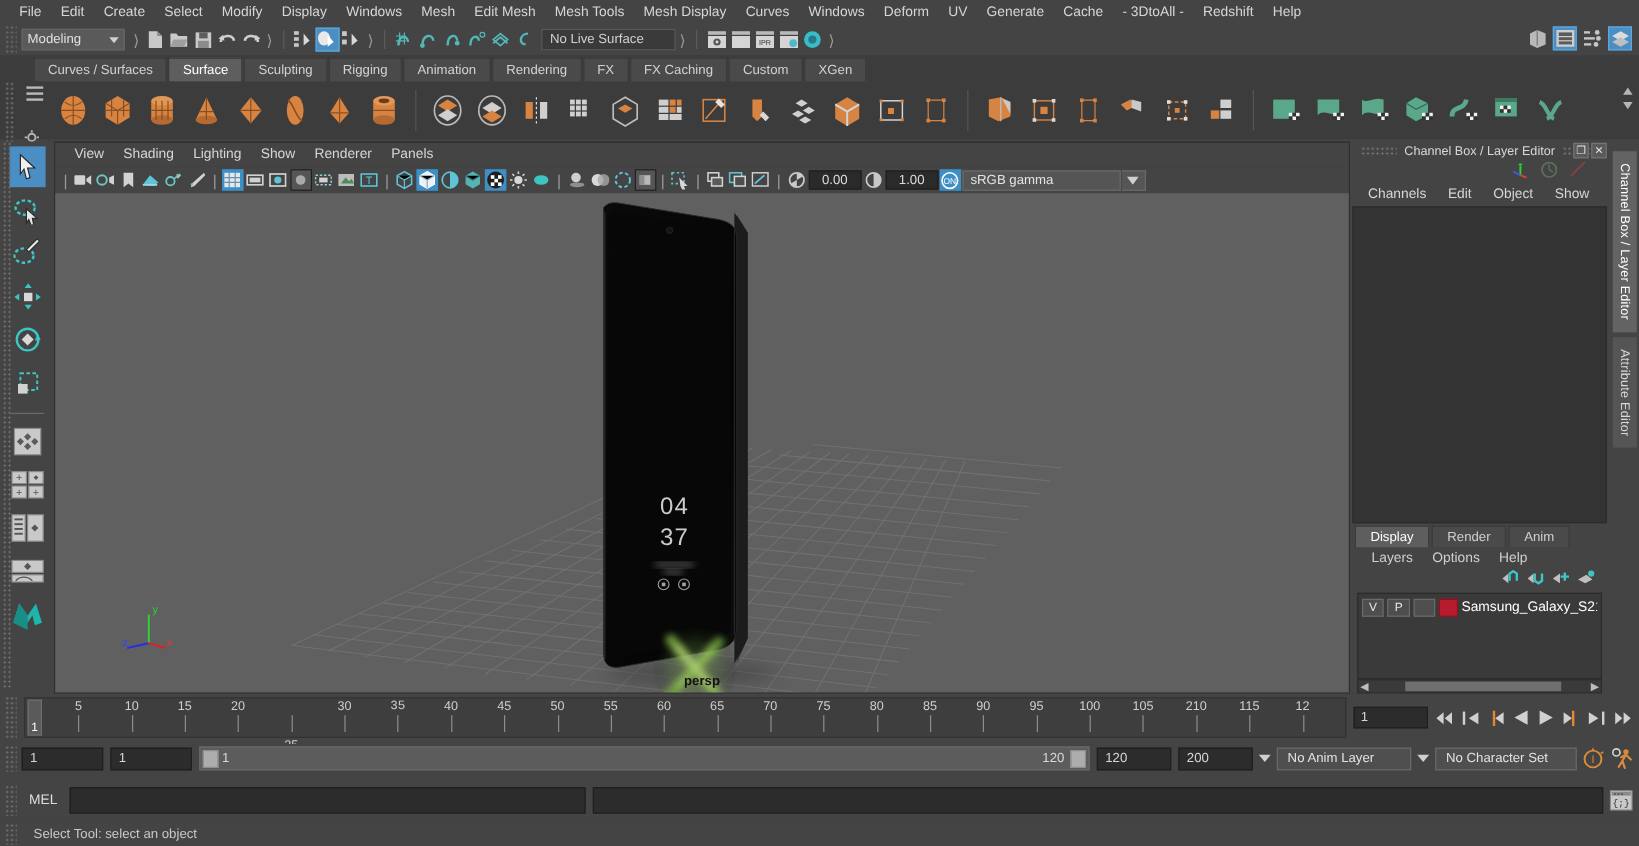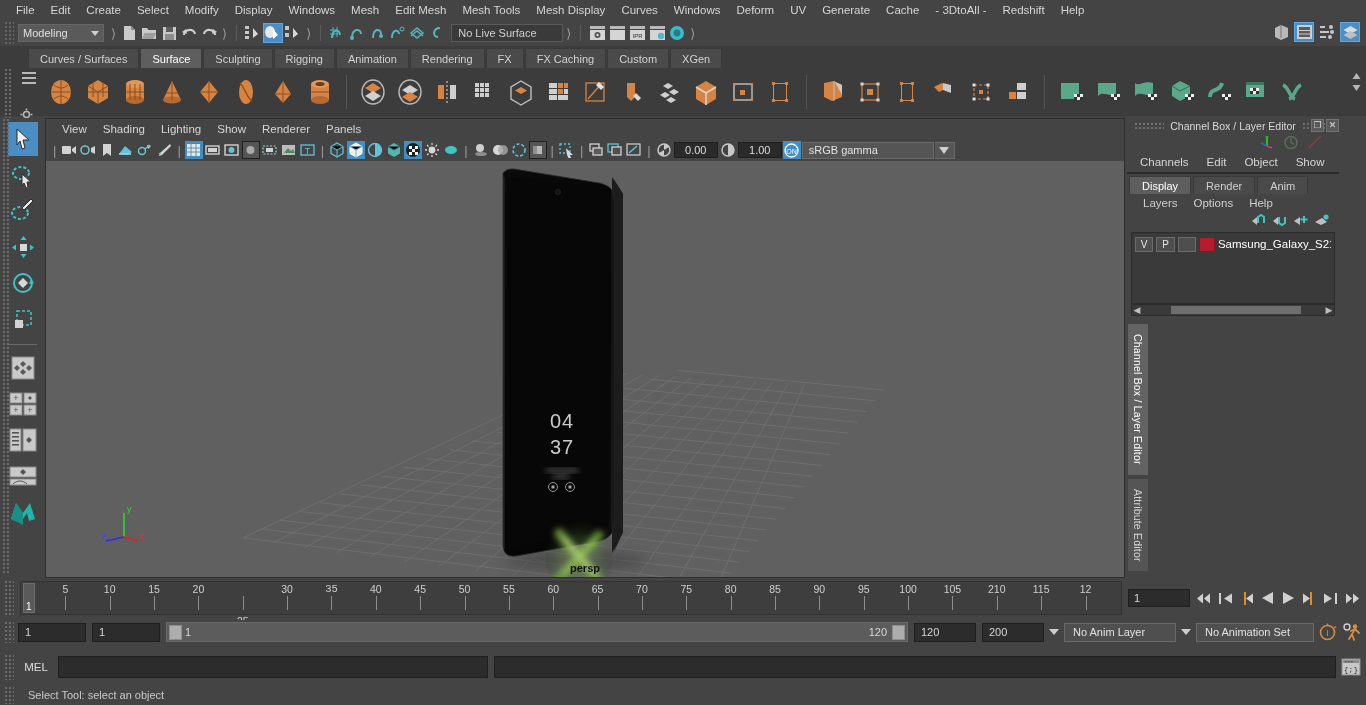--- a/index.html
+++ b/index.html
@@ -63,21 +63,21 @@
   .vpico.frame{ border:1px solid #1f1f1f; background:#555; }
   .numfield{ width:44px; height:16px; background:#2a2a2a; border:1px solid #1f1f1f; color:#dcdcdc; font-size:11px; display:flex; align-items:center; justify-content:center; }
   .gammabox{ width:132px; height:17px; background:#555; border:1px solid #6a6a6a; font-size:11px; color:#e3e3e3; display:flex; align-items:center; padding-left:6px; }
   .gammaarrow{ width:20px;height:17px;background:#555;border:1px solid #6a6a6a;border-left:none;display:flex;align-items:center;justify-content:center; }
 
   .viewport{ flex:1; position:relative; background:#606060; overflow:hidden; }
   .persp-label{ position:absolute; left:0; right:0; bottom:3px; text-align:center; font-size:11px; color:#111; font-weight:bold; }
   .axisind{ position:absolute; left:56px; bottom:28px; }
 
   
-  .rdock{ width:241px; background:#444; display:flex;flex-direction:column; }
+  .rdock{ width:241px; background:#444; display:flex; }
   .rpanels{ width:216px; display:flex; flex-direction:column; }
   .rtitle{ height:16px; display:flex; align-items:center; justify-content:center; position:relative; font-size:10.5px; color:#d9d9d9; }
   .rtitle .dots{ width:30px;height:8px;background-image:radial-gradient(#6f6f6f 1px,transparent 1px);background-size:4px 4px; }
   .rtitle .btns{ position:absolute; right:2px; top:1px; display:flex; gap:2px; }
   .winbtn{ width:13px;height:13px;background:#5a5a5a;border:1px solid #747474;display:flex;align-items:center;justify-content:center;font-size:9px;color:#e0e0e0;line-height:1; }
   .cbicons{ height:18px; display:flex; align-items:center; justify-content:flex-end; padding-right:18px; gap:8px; }
   .cbmenu{ height:20px; display:flex; align-items:center; padding-left:6px; gap:0; }
   .cbmenu .mi{ padding:0 9px; font-size:11.5px; color:#d6d6d6; }
   .cbbody{ flex:1; background:#333333; border:1px solid #2b2b2b; margin:0 2px; }
 
@@ -1380,21 +1380,21 @@
       <span class="rhandle"></span>
       <span class="lo">1</span>
       <span class="hi">120</span>
       <span class="rhandle"></span>
     </div>
     <div class="rfield" style="width:62px;">120</div>
     <div class="rfield" style="width:62px;margin-left:6px;text-align:center;">200</div>
     <span class="darrow"></span>
     <div class="combo" style="width:112px;">No Anim Layer</div>
     <span class="darrow"></span>
-    <div class="combo" style="width:118px;">No Animation Set</div>
+    <div class="combo" style="width:118px;">No Character Set</div>
     <span style="width:26px;display:flex;align-items:center;justify-content:center;">
       <svg width="19" height="18" viewBox="0 0 19 18">
           <circle cx="9.5" cy="9.5" r="7" fill="none" stroke="#d98b3a" stroke-width="1.6"></circle>
           <path d="M9.5 2.5v-2M16 5l2-1.5" stroke="#d98b3a" stroke-width="1.4"></path>
           <text x="9.5" y="13" font-size="9" fill="#d98b3a" text-anchor="middle" font-family="Liberation Sans, sans-serif">I</text>
         </svg>
     </span>
     <span style="width:26px;display:flex;align-items:center;justify-content:center;">
       <svg width="20" height="18" viewBox="0 0 20 18">
           <circle cx="4" cy="4" r="3" fill="none" stroke="#cfcfcf" stroke-width="1.4"></circle>

